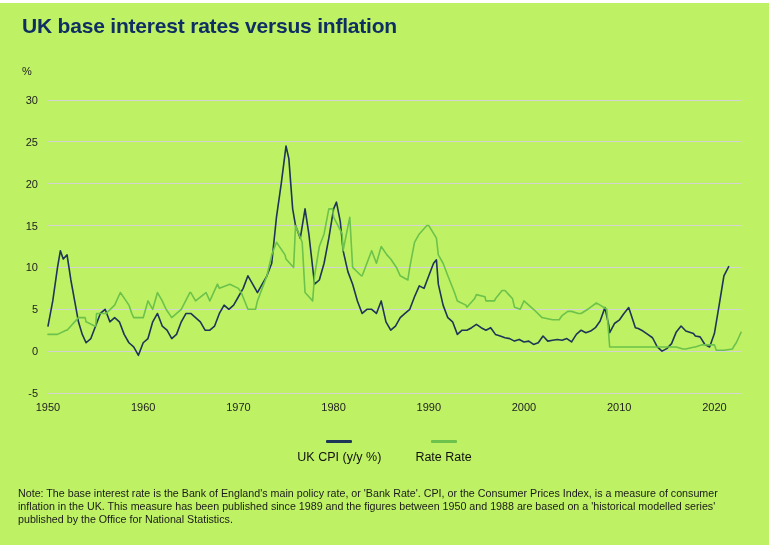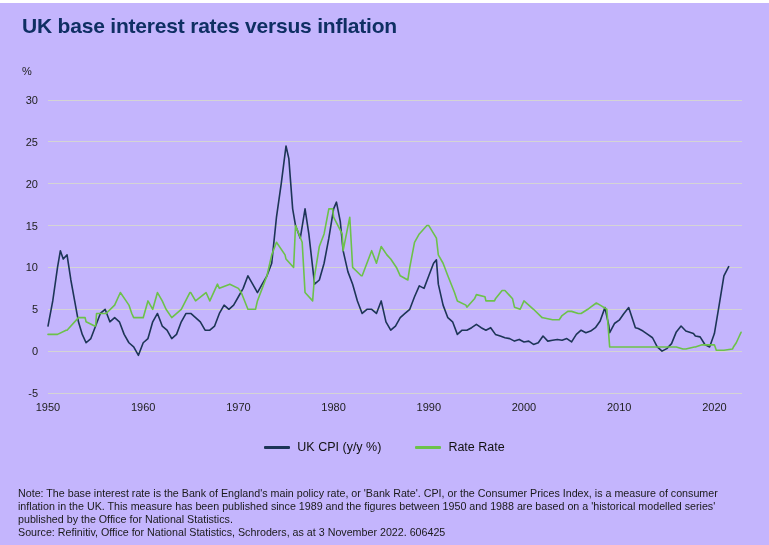--- a/index.html
+++ b/index.html
@@ -11,21 +11,21 @@
     width: 769px;
     height: 545px;
     position: relative;
     font-family: "Liberation Sans", sans-serif;
     color: #1a1a1a;
     overflow: hidden;
   }
   .page {
     position: absolute;
     inset: 0;
-    background: #c4b5fd;
+    background: #bef264;
   }
   #chart-title {
     position: absolute;
     left: 22px;
     top: 14px;
     font-size: 21px;
     font-weight: bold;
     color: #0f2f63;
     letter-spacing: -0.2px;
     white-space: nowrap;
@@ -64,21 +64,21 @@
     left: 0;
     right: 0;
     top: 440px;
     display: flex;
     justify-content: center;
     align-items: center;
     gap: 34px;
     font-size: 12.5px;
     color: #111;
   }
-  .legend-entry { display: flex; align-items: center; gap: 7px; }
+  .legend-entry { display: flex; align-items: center; gap: 7px; flex-direction: column; }
   .legend-swatch { display: inline-block; width: 26px; height: 3px; border-radius: 1px; }
 
   #footnotes {
     position: absolute;
     left: 18px;
     top: 487px;
     width: 735px;
     font-size: 10.7px;
     line-height: 13px;
     color: #1a1a1a;
@@ -145,16 +145,15 @@
       <span>UK CPI (y/y %)</span>
     </div>
     <div class="legend-entry">
       <span class="legend-swatch" id="swatch-1" style="background: rgb(108, 194, 74);"></span>
       <span>Rate Rate</span>
     </div>
   </div>
 
   <div id="footnotes">
     <div class="note-line">Note: The base interest rate is the Bank of England's main policy rate, or 'Bank Rate'. CPI, or the Consumer Prices Index, is a measure of consumer inflation in the UK. This measure has been published since 1989 and the figures between 1950 and 1988 are based on a 'historical modelled series' published by the Office for National Statistics.</div>
-    <div class="note-line">Source: Refinitiv, Office for National Statistics, Schroders, as at 3 November 2022. 606425</div>
   </div>
 
 </div>
 
 </body></html>

